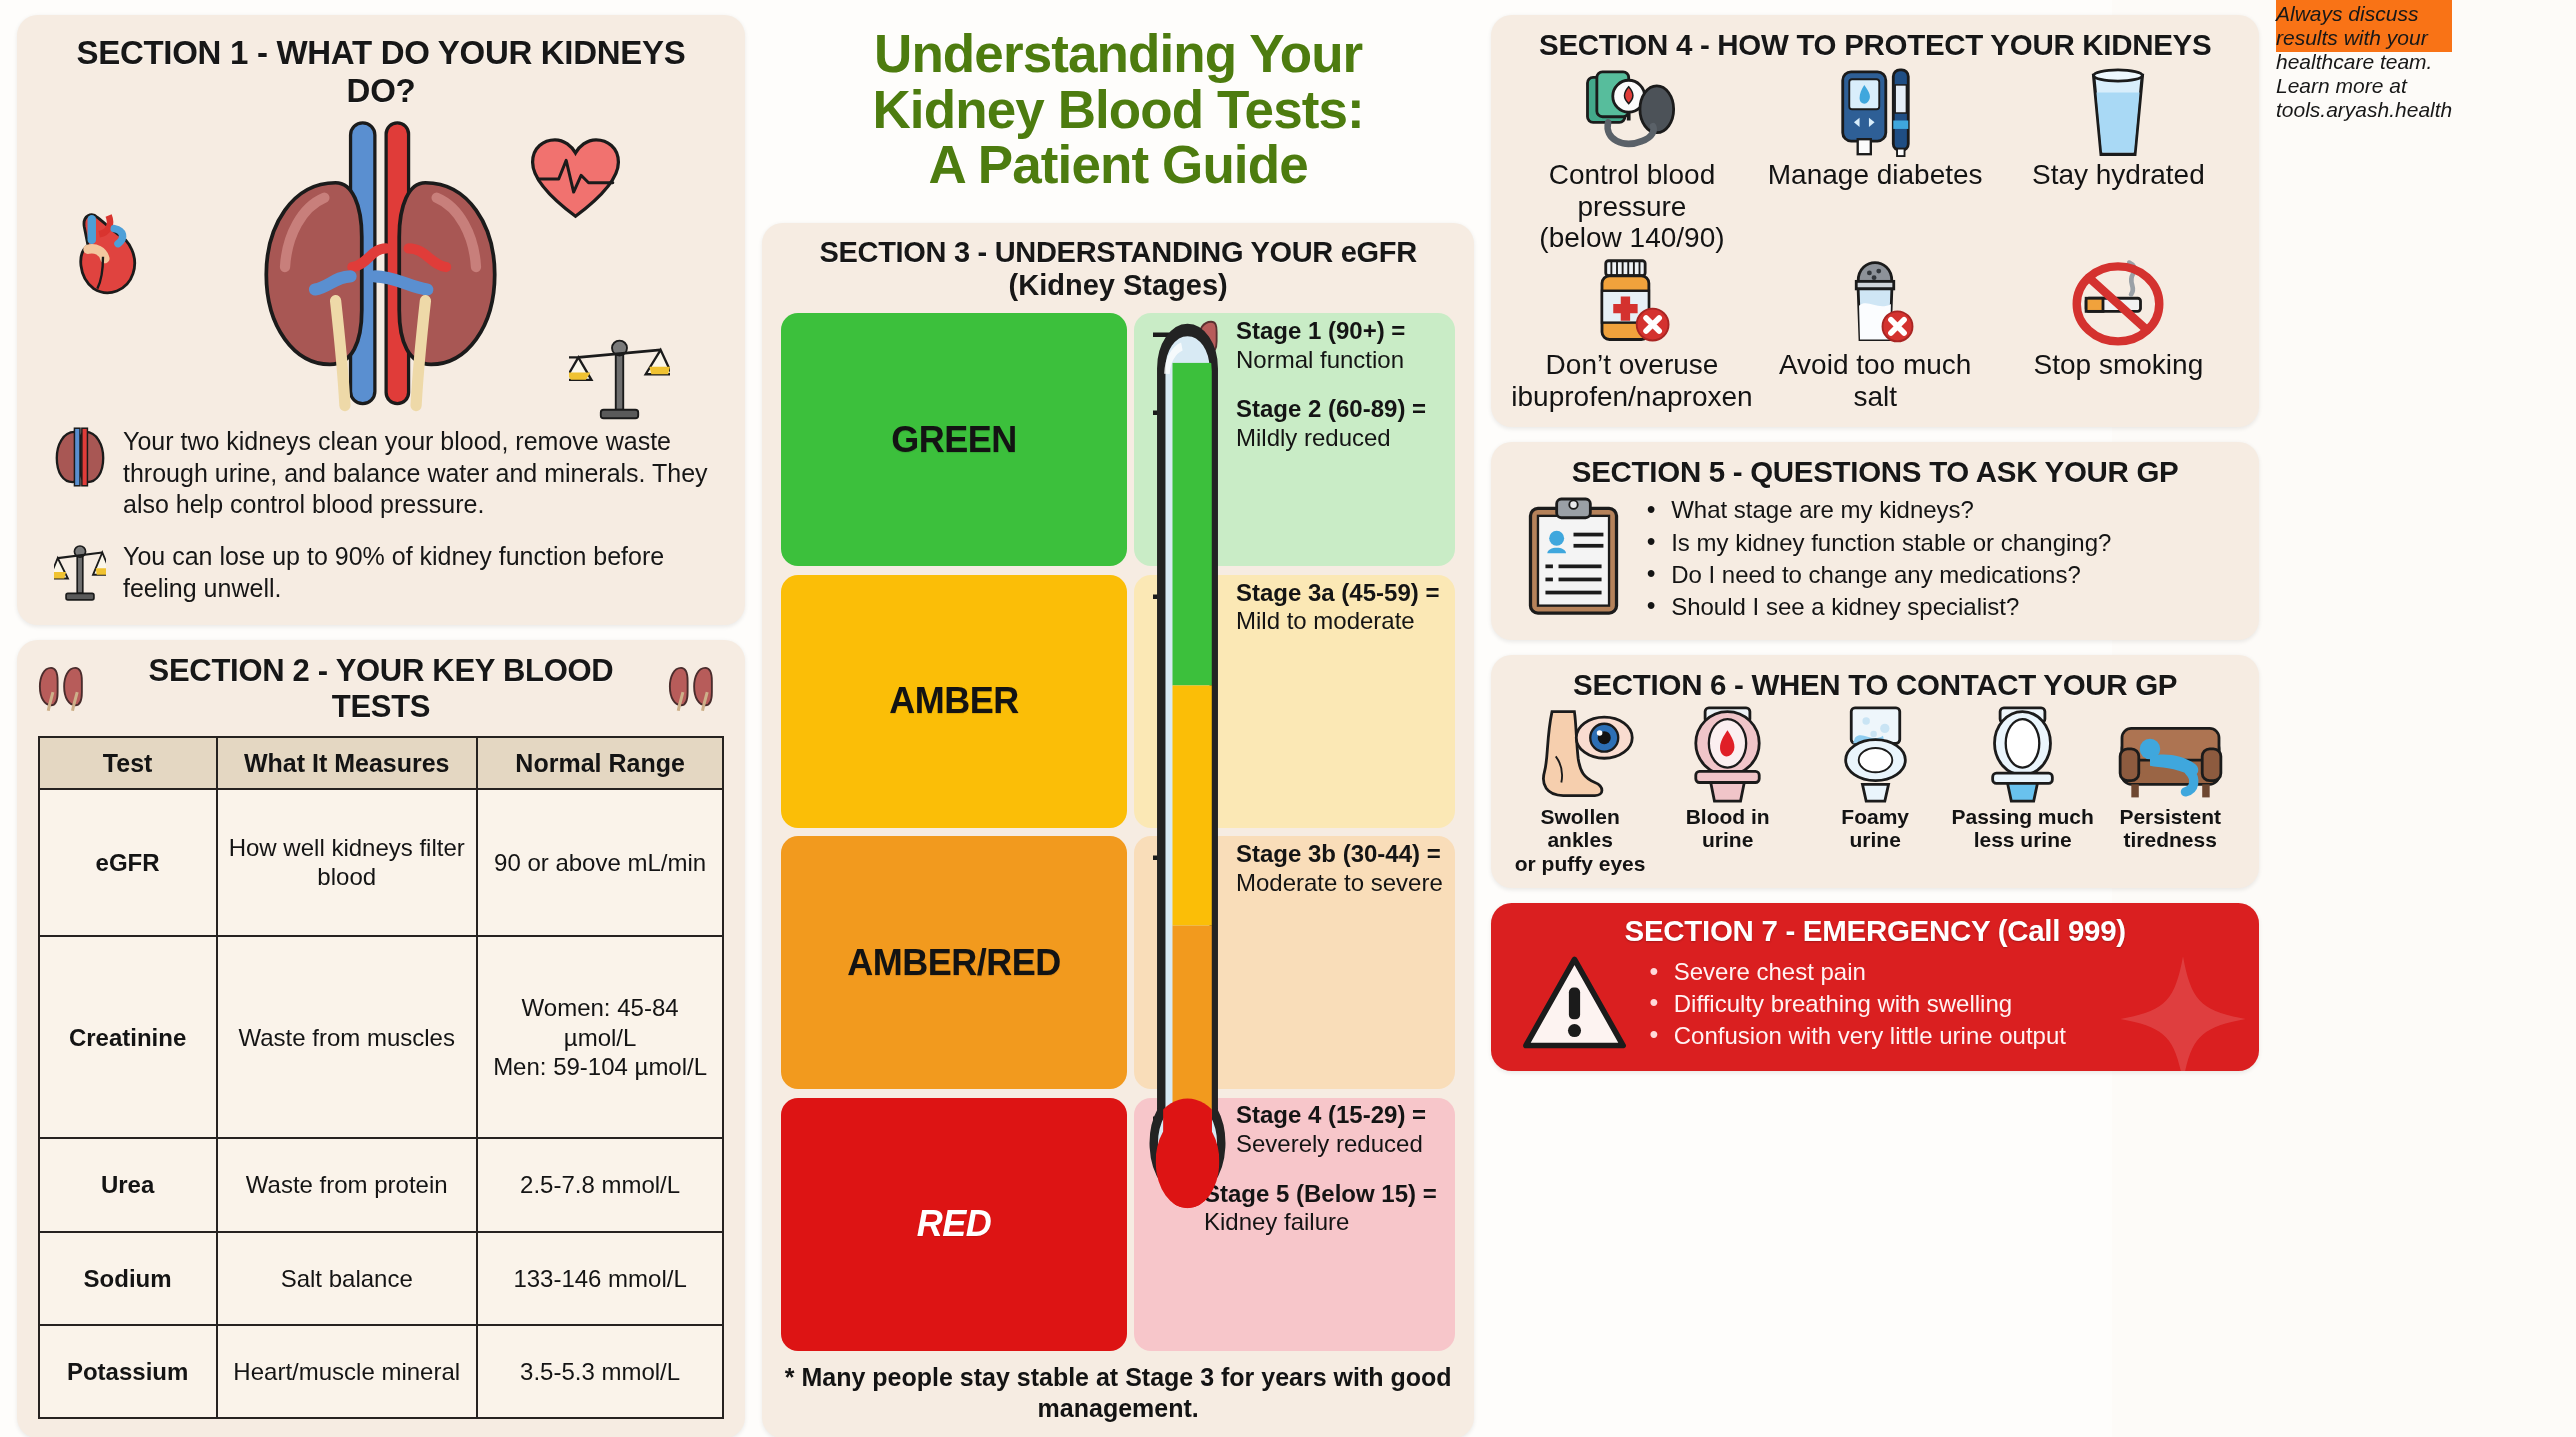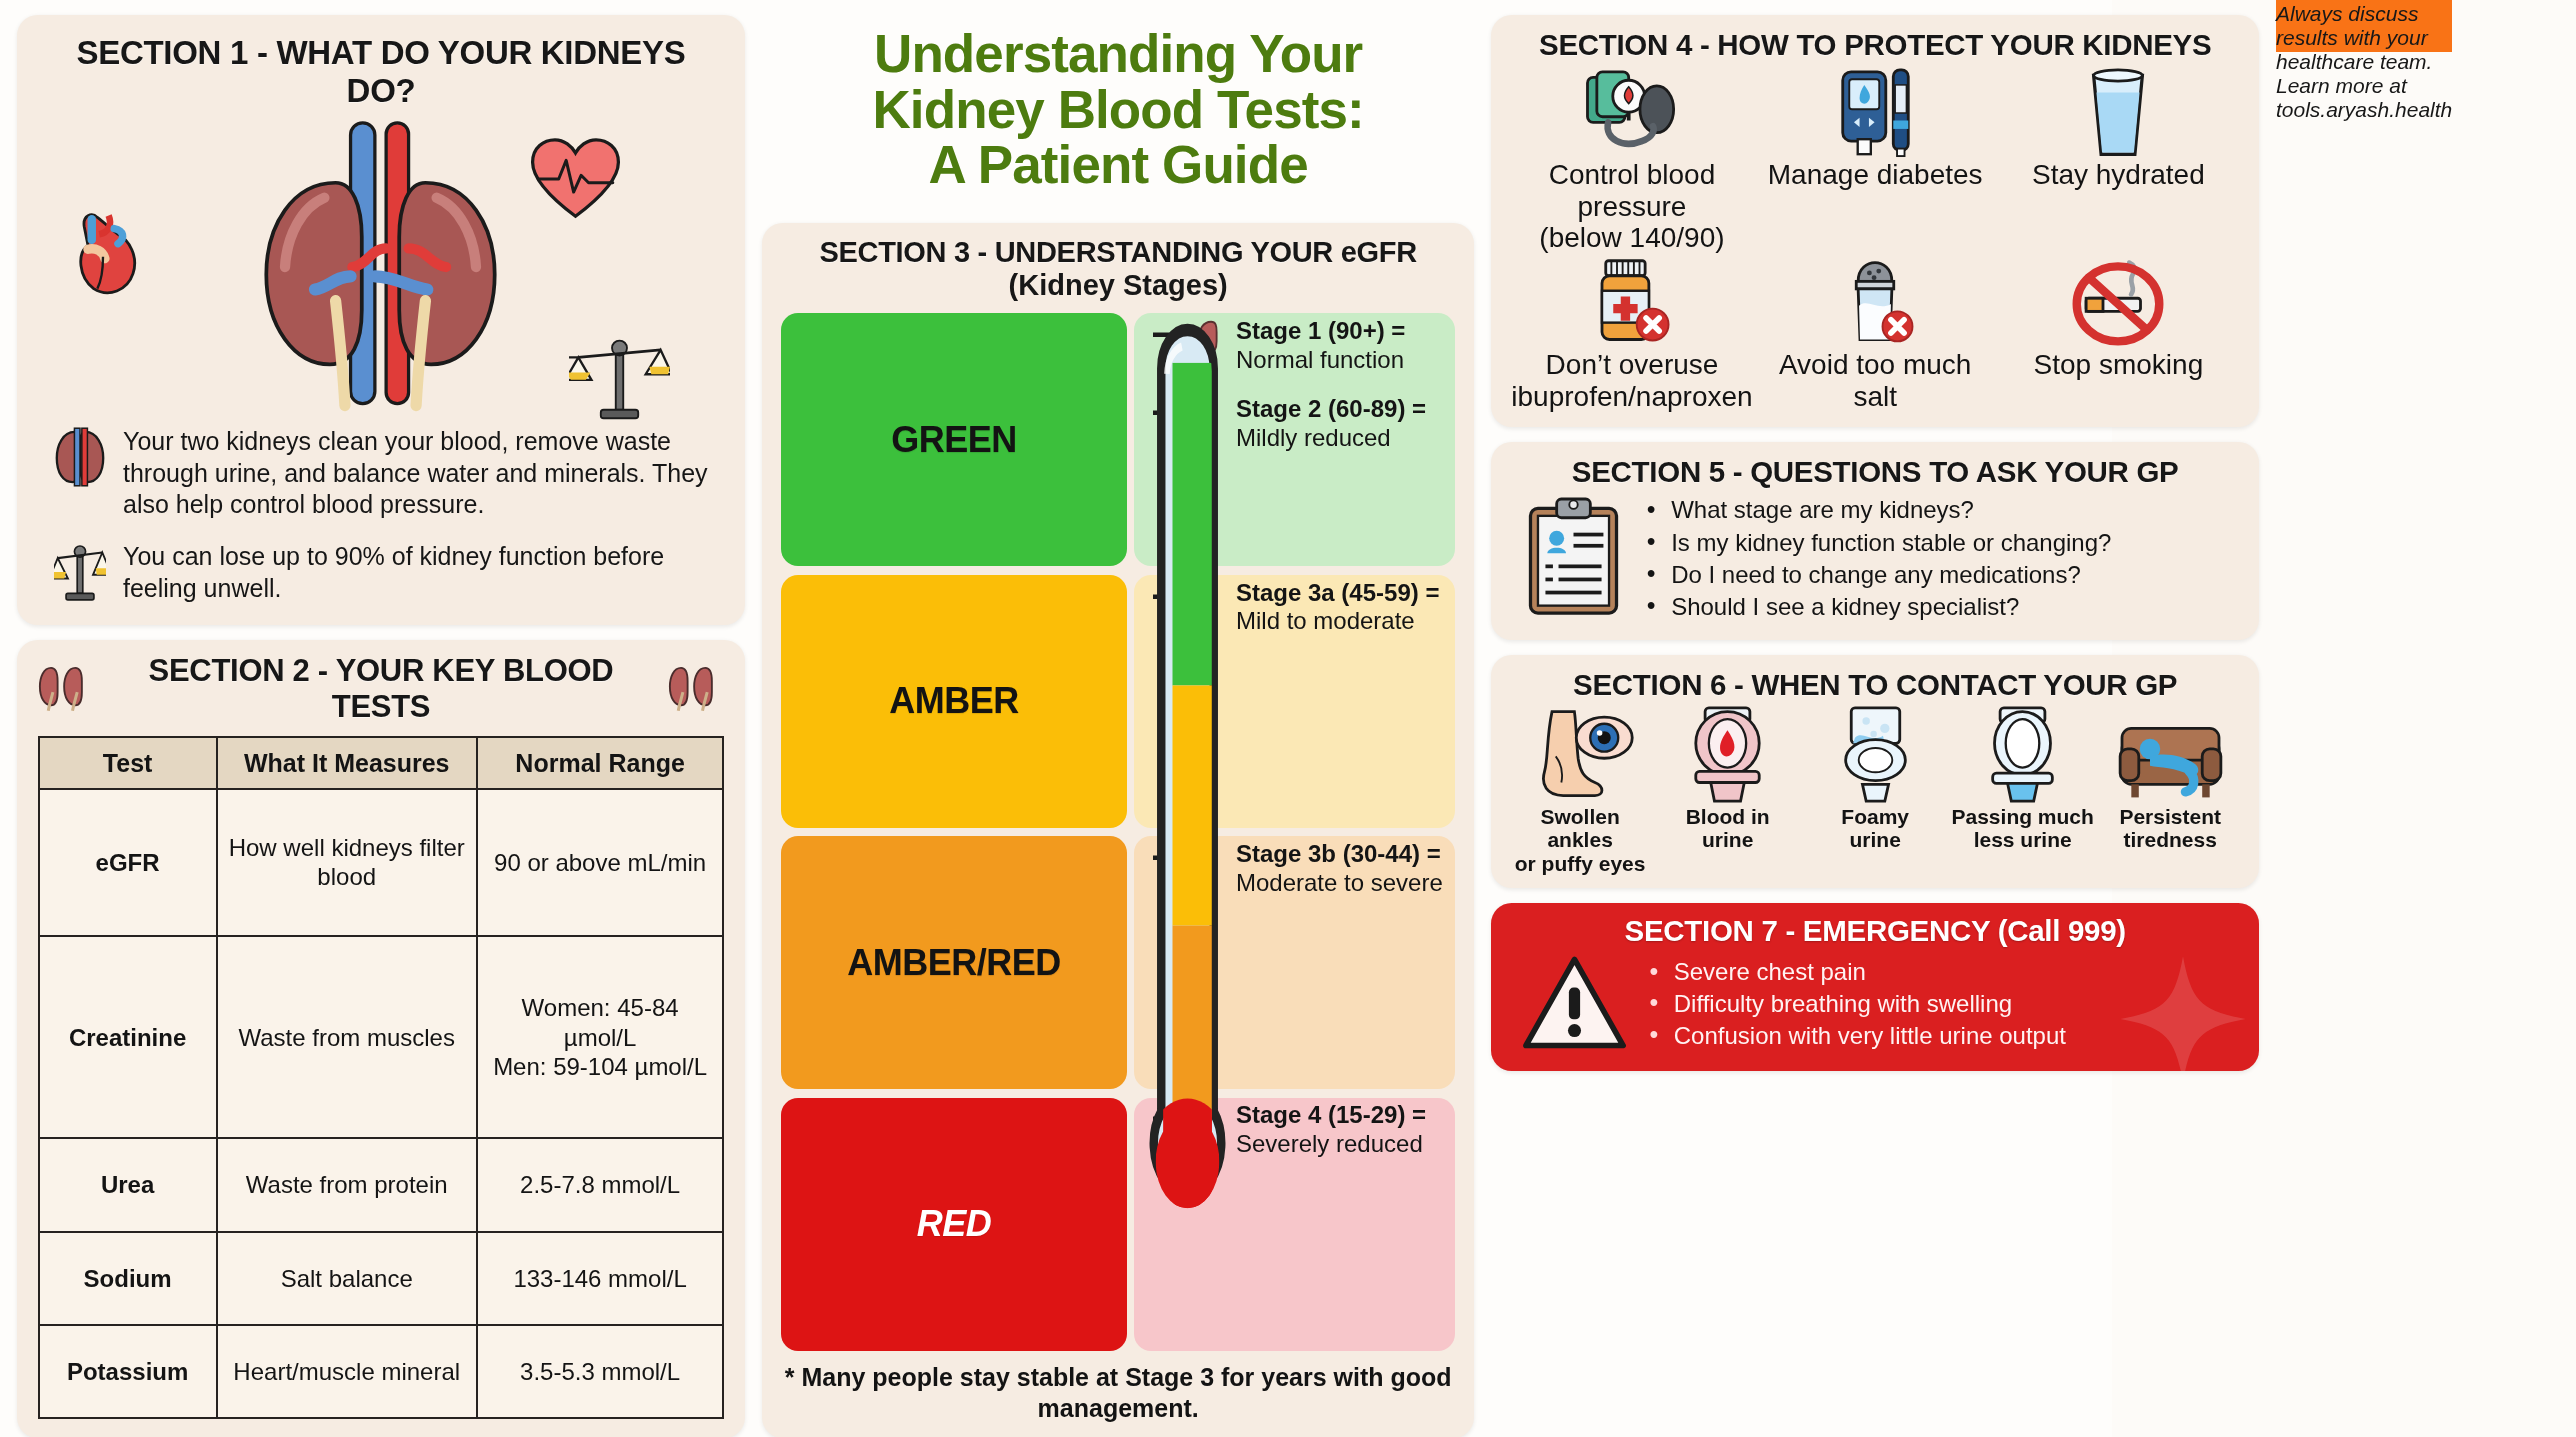--- a/index.html
+++ b/index.html
@@ -443,20 +443,24 @@
                   <div class="stage" style="position: relative;">
                     <svg width="24" height="9.4" viewBox="0 0 26 10" style="position:absolute;left:-43px;top:13px;">
   <path d="M0 5 H24" stroke="#1b1b1b" stroke-width="5" stroke-linecap="round"></path>
                     </svg>
                     <span class="ktick"><svg width="32" height="37" viewBox="0 0 34 40">
   <path d="M16 3 C7 3 3 12 3 20 C3 30 8 36 15 36 C21 36 22 30 22 24 L22 14 C22 7 21 3 16 3Z" fill="#b75c5a" stroke="#5a3030" stroke-width="2"></path>
   <path d="M14 24 C11 30 9 34 8 40" stroke="#cdb089" stroke-width="2.6" fill="none"></path>
                       </svg></span>
                     <span class="stext"><b>Stage 4 (15-29) =</b><br>Severely reduced</span>
                   </div>
+                  <div class="stage" style="position: relative; padding-left: 0px;">
+                    <span class="ktick" style="width: 0px;"></span>
+                    <span class="stext"><b>Stage 5 (Below 15) =</b><br>Kidney failure</span>
+                  </div>
                 </div>
               </div>
             </div>
 
           <div class="thermo">
             <svg width="105" height="100%" viewBox="0 0 112 760" preserveAspectRatio="none">
               <defs>
                 <clipPath id="tubeClip">
                   <path d="M30 46 a26 26 0 0 1 52 0 L82 600 a34 34 0 1 1 -52 0 Z"></path>
                 </clipPath>

